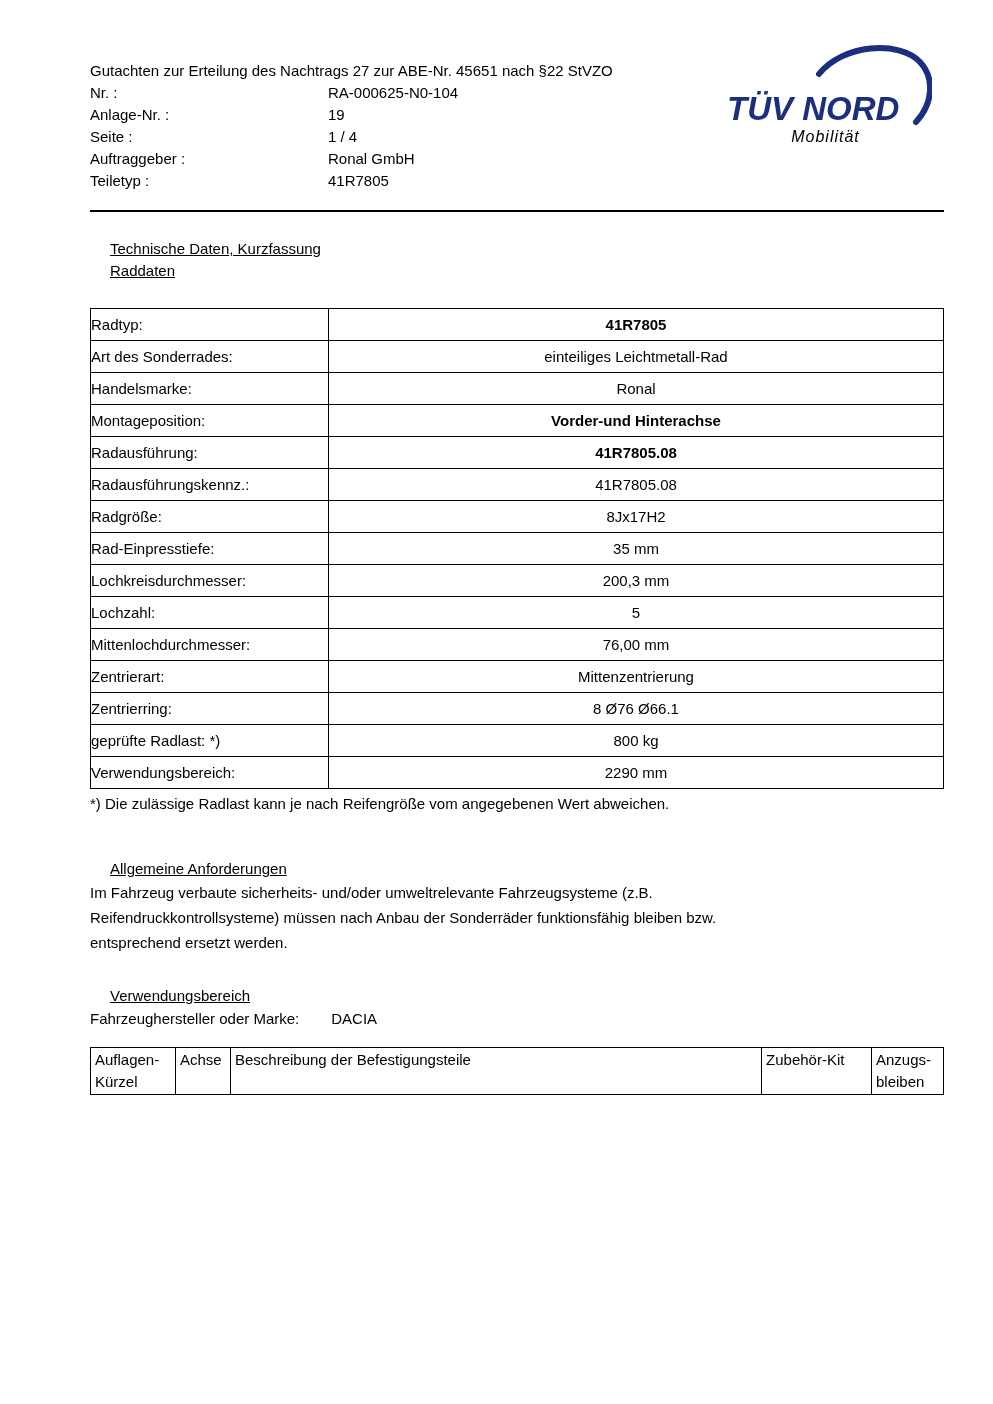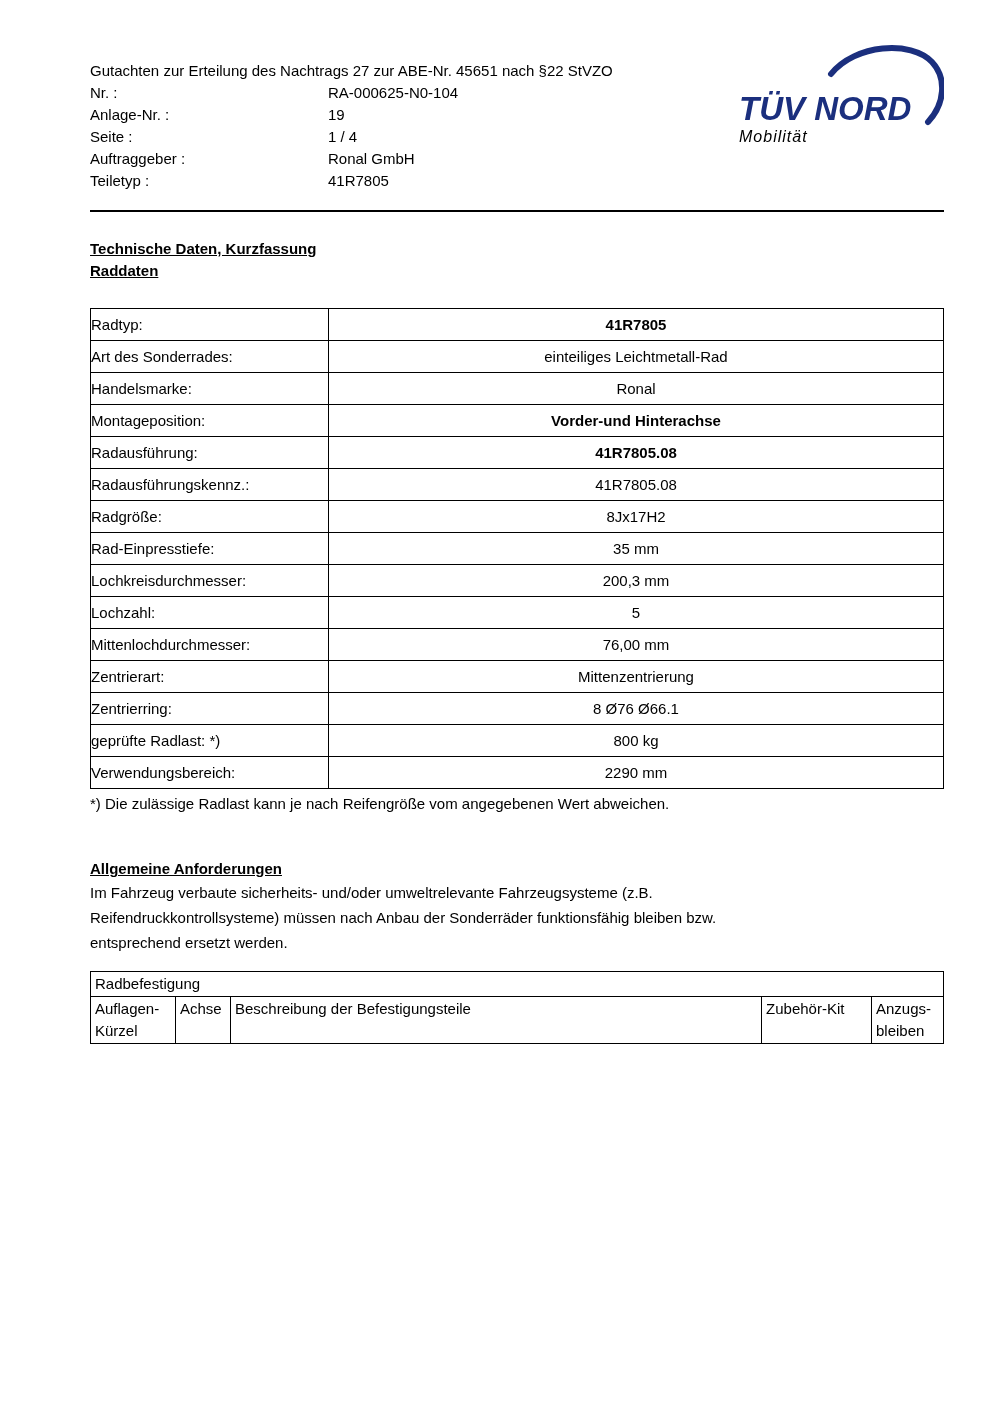--- a/index.html
+++ b/index.html
@@ -10,28 +10,28 @@
     font-size:15px; color:#000;
   }
   .page { position:relative; width:993px; height:1149px; padding:60px 49px 0 90px; overflow:hidden; }
 
   
   .doc-header { position:relative; }
   .title-line { line-height:22px; }
   .header-fields { display:grid; grid-template-columns:238px 1fr; }
   .header-fields div { line-height:22px; }
 
-  .logo-wrap { position:absolute; top:-20px; right:0; width:205px; text-align:left; }
+  .logo-wrap { position:absolute; top:-20px; right:12px; width:205px; text-align:center; }
   .logo-svg { width:205px; height:100px; display:block; }
   .logo-svg text { font-family:"Liberation Sans", sans-serif; }
   .logo-sub { font-style:italic; font-size:16px; color:#000000; padding-right:8px; margin-top:-12px; letter-spacing:1px; }
 
   .divider { border:none; border-top:2px solid #000; margin-top:18px; width:854px; }
 
-  .sec-heading { font-weight:bold; text-decoration:underline; line-height:22px; }
+  .sec-heading { font-weight:normal; text-decoration:underline; line-height:22px;margin-left:20px; }
   .tech-block { margin-top:26px; }
 
   
   table { border-collapse:collapse; width:854px; }
   td { border:1px solid #000; padding:2px 0; }
   .raddaten { margin-top:26px; }
   .raddaten td { height:32px; }
   .raddaten .lbl { width:238px; text-align:left; }
   .raddaten .val { text-align:center; }
   .bold { font-weight:bold; }
@@ -156,33 +156,36 @@
 
   <div class="footnote">*) Die zulässige Radlast kann je nach Reifengröße vom angegebenen Wert abweichen.</div>
 
   <div class="allgemein-block">
     <div class="sec-heading">Allgemeine Anforderungen</div>
     <div class="body-text">Im Fahrzeug verbaute sicherheits- und/oder umweltrelevante Fahrzeugsysteme (z.B.
 Reifendruckkontrollsysteme) müssen nach Anbau der Sonderräder funktionsfähig bleiben bzw.
 entsprechend ersetzt werden.</div>
   </div>
 
+  <div class="verwendung-block">
+    <div class="sec-heading">Verwendungsbereich</div>
+    <div class="verwendung-line">
+      <span>Fahrzeughersteller oder Marke:</span><span class="val">DACIA</span>
+    </div>
+  </div>
 
   <table class="bef">
     <colgroup>
       <col style="width:85px">
         <col style="width:55px">
         <col style="width:532px">
         <col style="width:110px">
         <col style="width:72px">
     </colgroup>
     <tbody>
-      <tr>
-        <td class="title-cell" colspan="5">Radbefestigung</td>
-      </tr>
       <tr class="head">
         <td class="pre">Auflagen-
 Kürzel</td>
         <td>Achse</td>
         <td>Beschreibung der Befestigungsteile</td>
         <td>Zubehör-Kit</td>
         <td class="pre">Anzugs-
 bleiben</td>
       </tr>
     </tbody>

